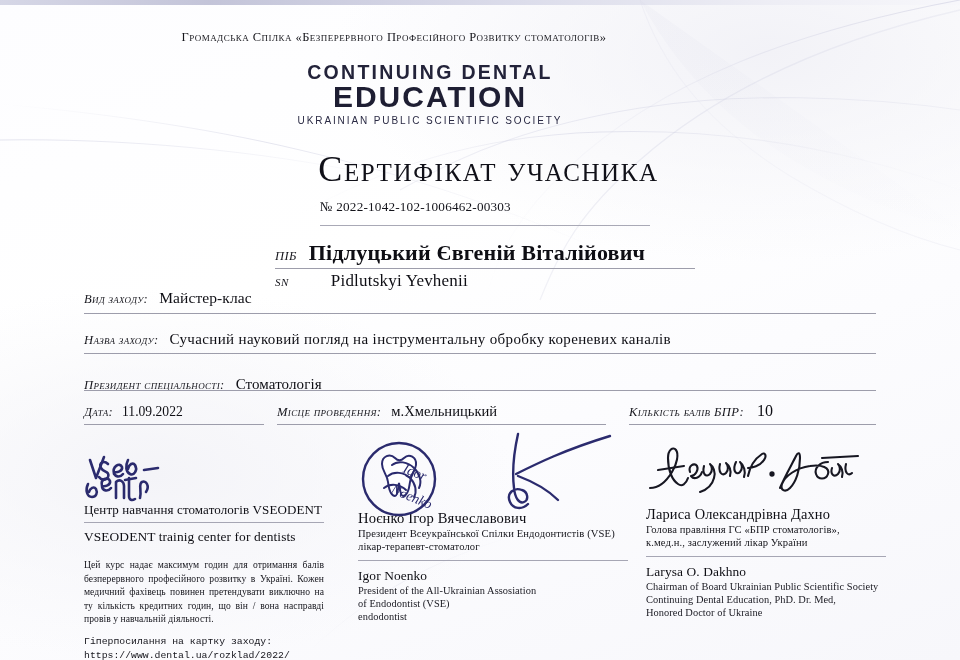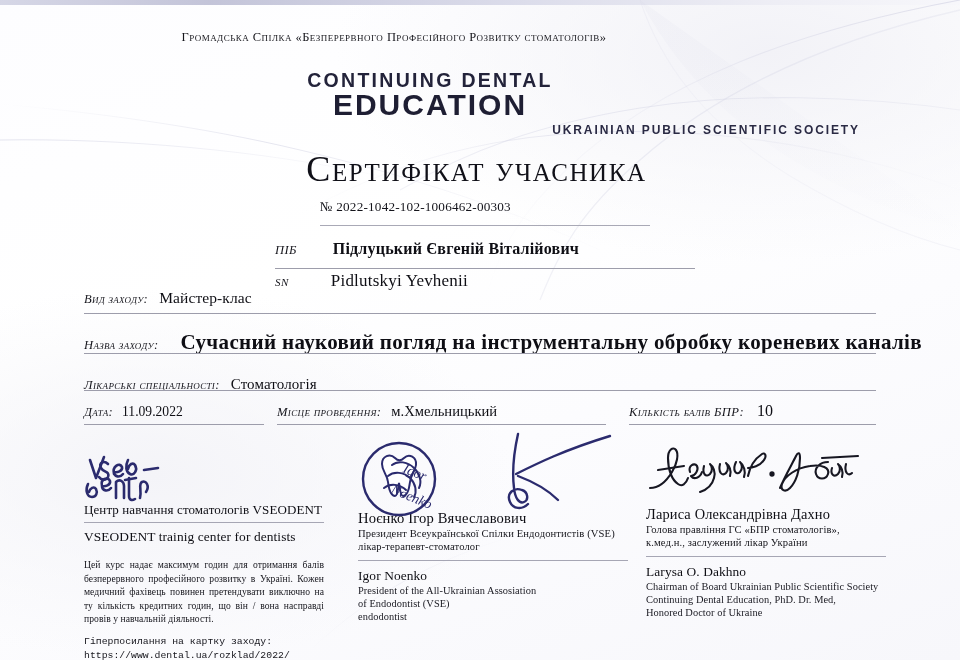--- a/index.html
+++ b/index.html
@@ -22,39 +22,39 @@
      background:linear-gradient(90deg,#cfd0e2 0%,#b9bad2 22%,#d7d8e8 55%,#ececf4 80%,#f7f7fb 100%);opacity:.85;}
 
   .content{position:absolute;inset:0;}
 
   .org-line{
     position:absolute;top:30px;left:0;width:788px;text-align:center;
     font-variant:small-caps;font-size:12.5px;letter-spacing:.45px;color:#16161c;
     font-family:"Liberation Serif", serif;
   }
 
-  .logo{position:absolute;top:71px;left:0;width:860px;text-align:center;line-height:1;}
+  .logo{position:absolute;top:63px;left:0;width:860px;text-align:center;line-height:1;}
   .logo .l1{
     font-family:"Liberation Sans", sans-serif;font-weight:700;
     font-size:19.5px;letter-spacing:2.3px;color:#23233a;
     display:block;
   }
   .logo .l2{
     font-family:"Liberation Sans", sans-serif;font-weight:700;
     font-size:30px;letter-spacing:2px;color:#1e1e33;
     display:block;margin-top:-1px;
   }
   .logo .l3{
-    font-family:"Liberation Sans", sans-serif;font-weight:700;
-    font-size:12px;letter-spacing:1.9px;color:#2a2a44;
-    display:block;margin-top:4px;text-align:right;
+    font-family:"Liberation Sans", sans-serif;font-weight:400;
+    font-size:10px;letter-spacing:1.9px;color:#2a2a44;
+    display:block;margin-top:4px;
   }
 
   .title{
-    position:absolute;top:148px;left:4px;width:945px;text-align:center;
+    position:absolute;top:148px;left:16px;width:945px;text-align:center;
     font-family:"Liberation Serif", serif;
     font-variant:small-caps;font-size:36px;letter-spacing:1.6px;color:#101018;
     font-weight:400;
   }
 
   .certno{
     position:absolute;top:199px;left:320px;width:330px;
     font-family:"Liberation Serif", serif;font-size:13.2px;letter-spacing:.2px;color:#14141b;
     padding-bottom:10px;border-bottom:1.1px solid #a9a9b6;
   }
@@ -62,35 +62,35 @@
   
   .row{position:absolute;}
   .lbl{font-variant:small-caps;font-size:12.6px;letter-spacing:.35px;color:#15151c;
        font-family:"Liberation Serif", serif;font-style:italic;}
   .val{font-family:"Liberation Serif", serif;color:#0e0e14;}
 
   .rule{position:absolute;height:0;border-top:1.1px solid #9d9dab;}
 
   .r-pib{top:240px;left:275px;}
   .r-pib .lbl{display:inline-block;vertical-align:baseline;}
-  .r-pib .val{display:inline-block;margin-left:32px;font-size:16px;font-weight:700;letter-spacing:.2px;}
+  .r-pib .val{display:inline-block;margin-left:8px;font-size:22px;font-weight:700;letter-spacing:.2px;}
   .rule-pib{top:268px;left:275px;width:420px;}
 
   .r-sn{top:271px;left:275px;}
   .r-sn .lbl{font-size:11px;letter-spacing:.5px;display:inline-block;}
   .r-sn .val{display:inline-block;margin-left:38px;font-size:17px;letter-spacing:.2px;}
 
   .r-kind{top:289px;left:84px;}
   .r-kind .lbl{display:inline-block;}
   .r-kind .val{display:inline-block;margin-left:7px;font-size:15.5px;letter-spacing:.1px;}
   .rule-kind{top:313px;left:84px;width:792px;}
 
   .r-name{top:330px;left:84px;}
   .r-name .lbl{display:inline-block;}
-  .r-name .val{display:inline-block;margin-left:18px;font-size:21px;letter-spacing:.35px;font-weight:bold;}
+  .r-name .val{display:inline-block;margin-left:7px;font-size:15px;letter-spacing:.35px;}
   .rule-name{top:353px;left:84px;width:792px;}
 
   .r-spec{top:368px;left:84px;}
   .r-spec .lbl{display:inline-block;}
   .r-spec .val{display:inline-block;margin-left:7px;font-size:15px;letter-spacing:.1px;margin-top:8px;}
   .rule-spec{top:390px;left:84px;width:792px;}
 
   .r-date{top:402px;left:84px;text-align:center;}
   .r-date .lbl{display:inline-block;}
   .r-date .val{display:inline-block;margin-left:5px;font-size:13.6px;}
@@ -197,21 +197,21 @@
     </div>
     <div class="rule rule-kind"></div>
 
     <div class="row r-name">
       <span class="lbl">Назва заходу:</span>
       <span class="val">Сучасний науковий погляд на інструментальну обробку кореневих каналів</span>
     </div>
     <div class="rule rule-name"></div>
 
     <div class="row r-spec">
-      <span class="lbl">Лікарські спеціальності:</span>
+      <span class="lbl">Президент спеціальності:</span>
       <span class="val">Стоматологія</span>
     </div>
     <div class="rule rule-spec"></div>
 
     <div class="row r-date">
       <span class="lbl">Дата:</span>
       <span class="val">11.09.2022</span>
     </div>
     <div class="rule rule-date"></div>
 

